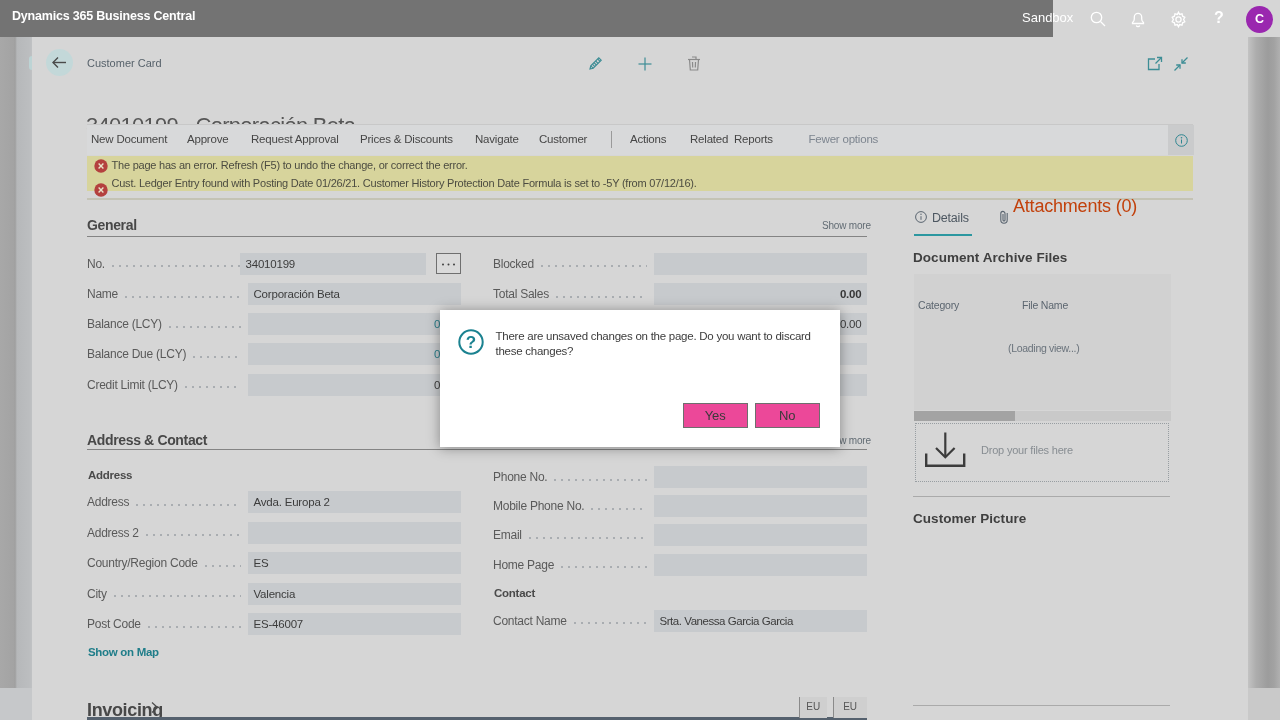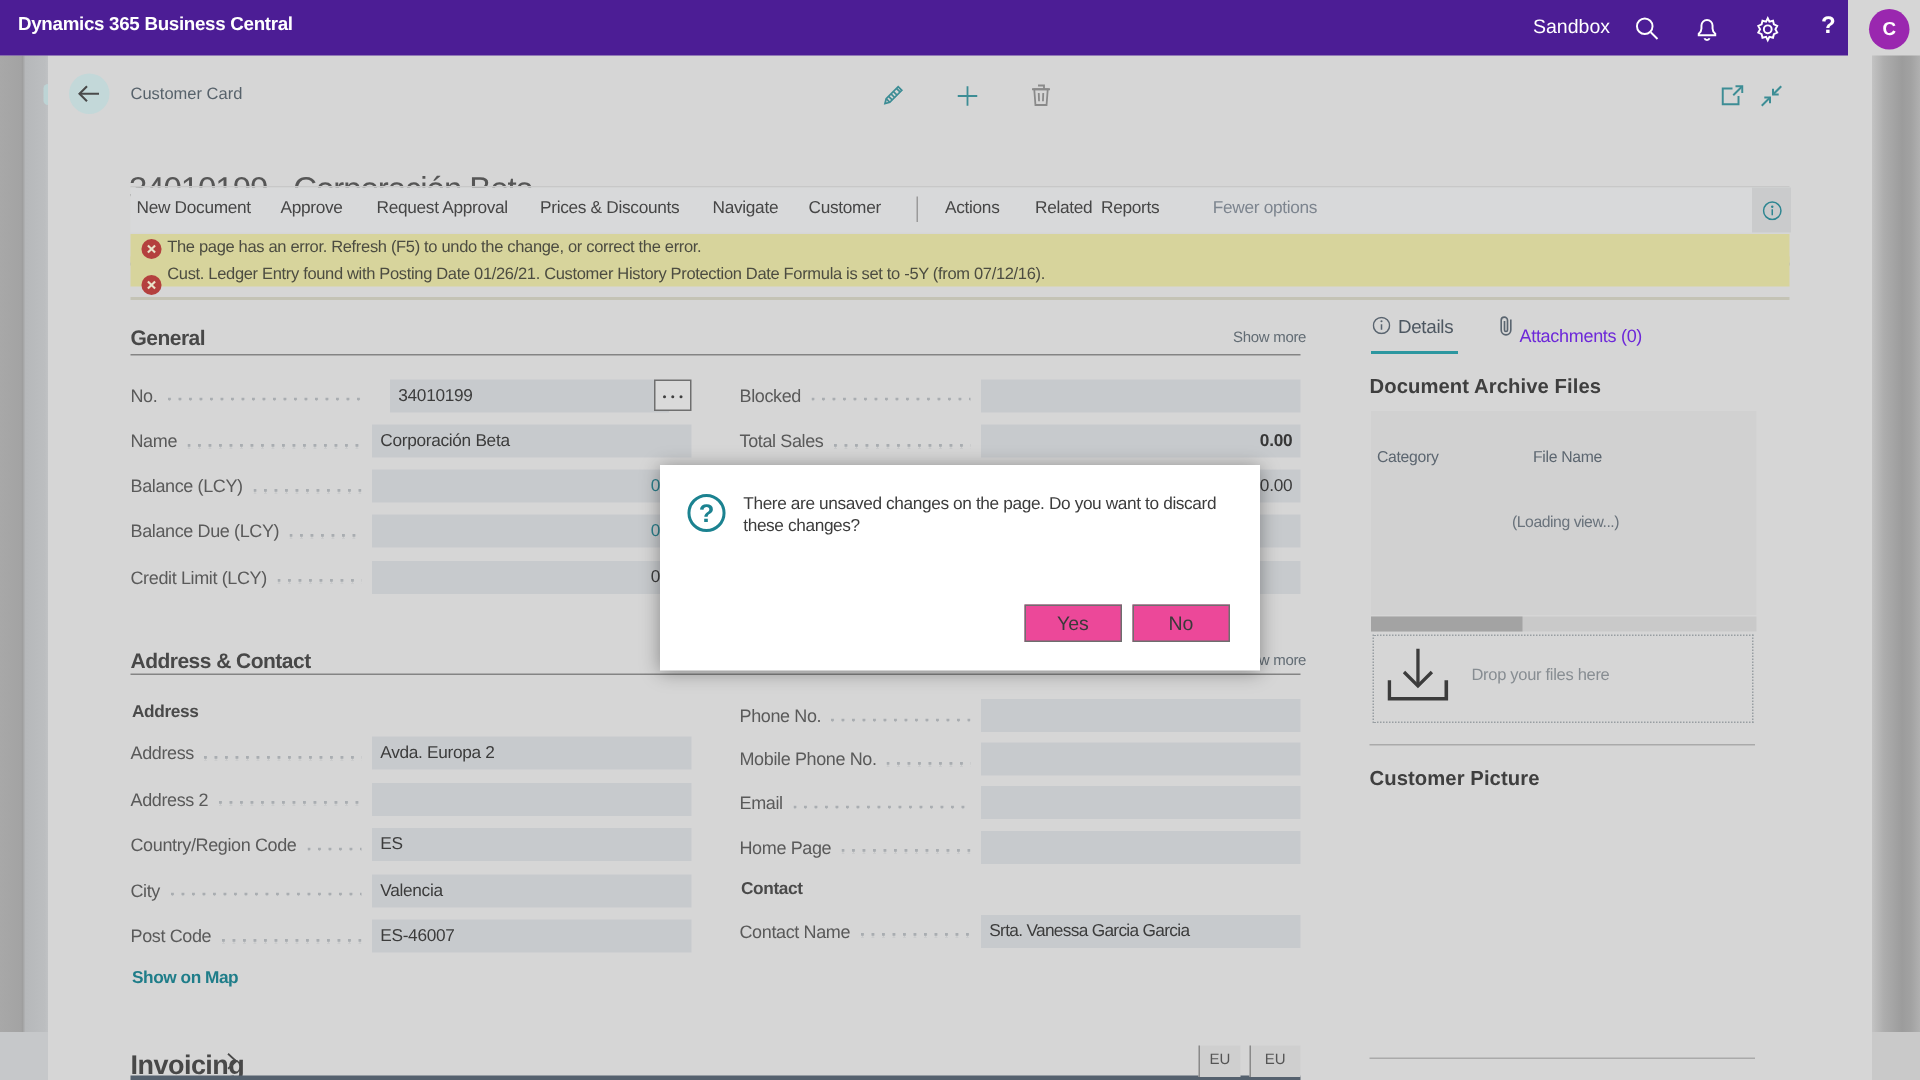--- a/index.html
+++ b/index.html
@@ -1,20 +1,20 @@
 <!DOCTYPE html>
 <html><head>
 <meta charset="utf-8">
 <style>
 * { margin:0; padding:0; box-sizing:border-box; }
 html,body { width:1280px; height:720px; overflow:hidden; }
 body { font-family:"Liberation Sans", sans-serif; background:#d6d6d6; position:relative; }
 .abs { position:absolute; }
 
-#topbar { position:absolute; left:0; top:0; width:1232px; height:37px; background:#4c1d95; }
+#topbar { position:absolute; left:0; top:0; width:1053px; height:37px; background:#737373; }
 #brand { position:absolute; left:12px; top:8.5px; font-size:12.5px; font-weight:bold; color:#fff; letter-spacing:-0.2px; }
 #sandbox { position:absolute; left:1022px; top:10px; font-size:13px; color:#fff; }
 
 #bandL { position:absolute; left:0; top:37px; width:32px; height:651px;
   background:linear-gradient(to right,#a8a8a8 0,#a3a3a3 14px,#9e9e9e 15px,#b6b8ba 17px,#bcbec0 30px,#c0c2c4 32px); }
 #bandR { position:absolute; left:1248px; top:37px; width:32px; height:651px;
   background:linear-gradient(to right,#c3c3c3 0,#adadad 8px,#9c9c9c 20px,#a2a2a2 26px,#b0b0b0 32px); }
 #bandLb { position:absolute; left:0; top:688px; width:32px; height:32px; background:#c6c8ca; }
 #bandRb { position:absolute; left:1248px; top:688px; width:32px; height:32px; background:#c9c9c9; }
 
@@ -184,21 +184,21 @@
     <svg class="abs" style="left:915px;top:211px" width="12" height="12" viewBox="0 0 12 12" fill="none" stroke="#5a6570" stroke-width="1">
       <circle cx="6" cy="6" r="5.4"></circle>
       <line x1="6" y1="5.2" x2="6" y2="8.8"></line>
       <circle cx="6" cy="3.2" r="0.7" fill="#5a6570" stroke="none"></circle>
     </svg>
     <div class="abs" style="left:932px;top:211px;font-size:12.5px;color:#4d5761;letter-spacing:-0.2px">Details</div>
     <div class="abs" style="left:914px;top:233.8px;width:58px;height:2.6px;background:#2c97a0"></div>
     <svg class="abs" style="left:999px;top:210px" width="10" height="14" viewBox="0 0 10 14" fill="none" stroke="#5a6570" stroke-width="1.1">
       <path d="M8.2 3v7a3.2 3.2 0 0 1-6.4 0V3.5a2.1 2.1 0 0 1 4.2 0V10a1 1 0 0 1-2 0V4"></path>
     </svg>
-    <div class="abs" style="left:1013px;top:217px;font-size:12px;color:#6d28d9;letter-spacing:-0.2px">Attachments (0)</div>
+    <div class="abs" style="left:1013px;top:196px;font-size:18px;color:#c2410c;letter-spacing:-0.2px">Attachments (0)</div>
     <div class="abs" style="left:913px;top:250px;font-size:13.5px;font-weight:bold;color:#3f3f3f;letter-spacing:0.05px">Document Archive Files</div>
     <div class="abs" style="left:913.7px;top:273.5px;width:257px;height:136px;background:#d1d1d1"></div>
     <div class="abs" style="left:918px;top:299px;font-size:10.5px;color:#5c6670;letter-spacing:-0.2px">Category</div>
     <div class="abs" style="left:1022px;top:299px;font-size:10.5px;color:#5c6670;letter-spacing:-0.2px">File Name</div>
     <div class="abs" style="left:1008px;top:342px;font-size:10.5px;color:#6a737c;letter-spacing:-0.3px">(Loading view...)</div>
     <div class="abs" style="left:913.7px;top:411px;width:257px;height:10px;background:#c9c9c9"></div>
     <div class="abs" style="left:913.7px;top:411px;width:101px;height:10px;background:#a3a3a3"></div>
     <div class="abs" style="left:914.7px;top:422.8px;width:254px;height:59.5px;border:1.3px dotted #989ea2"></div>
     <svg class="abs" style="left:924.5px;top:431px" width="41" height="37" viewBox="0 0 41 37" fill="none" stroke="#3c3c3c" stroke-width="2.2">
       <line x1="20.3" y1="1.5" x2="20.3" y2="25"></line>
@@ -235,21 +235,21 @@
     <span class="dots"></span>
   </div>
 <div class="row" style="left:87px;top:343.4px;width:161px">
     <span class="lbl">Balance Due (LCY)</span>
     <span class="dots"></span>
   </div>
 <div class="row" style="left:87px;top:373.7px;width:161px">
     <span class="lbl">Credit Limit (LCY)</span>
     <span class="dots"></span>
   </div>
-<div class="fbox " style="left:260px;top:252.5px;width:186px;">34010199</div>
+<div class="fbox " style="left:240px;top:252.5px;width:186px;">34010199</div>
 <div class="abs" style="left:436px;top:252.5px;width:25px;height:21px;background:#dadada;border:1px solid #6f6f6f"><svg width="23" height="19">
       <circle cx="6" cy="10.5" r="1" fill="#3f3f3f"></circle>
       <circle cx="11.5" cy="10.5" r="1" fill="#3f3f3f"></circle>
       <circle cx="17" cy="10.5" r="1" fill="#3f3f3f"></circle>
     </svg></div>
 <div class="fbox " style="left:248px;top:282.8px;">Corporación Beta</div>
 <div class="fbox num" style="left:248px;top:313.1px;"><span style="color:#2b7e8a">0.00</span></div>
 <div class="fbox num" style="left:248px;top:343.4px;"><span style="color:#2b7e8a">0.00</span></div>
 <div class="fbox num" style="left:248px;top:373.7px;">0.00</div>
 <div class="row" style="left:493px;top:252.5px;width:161px">

